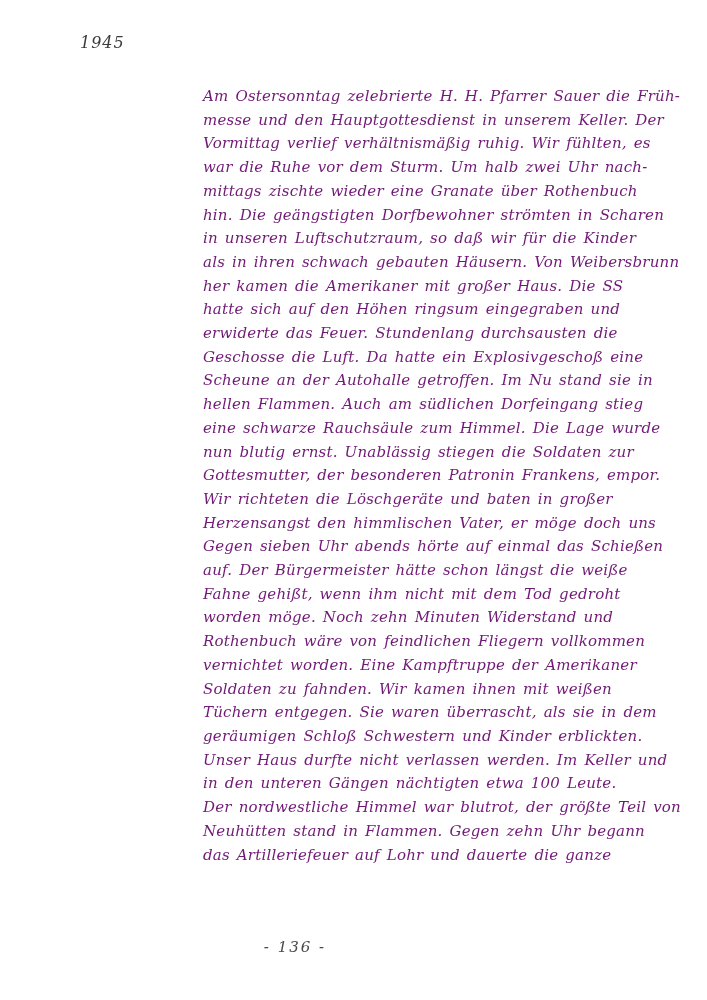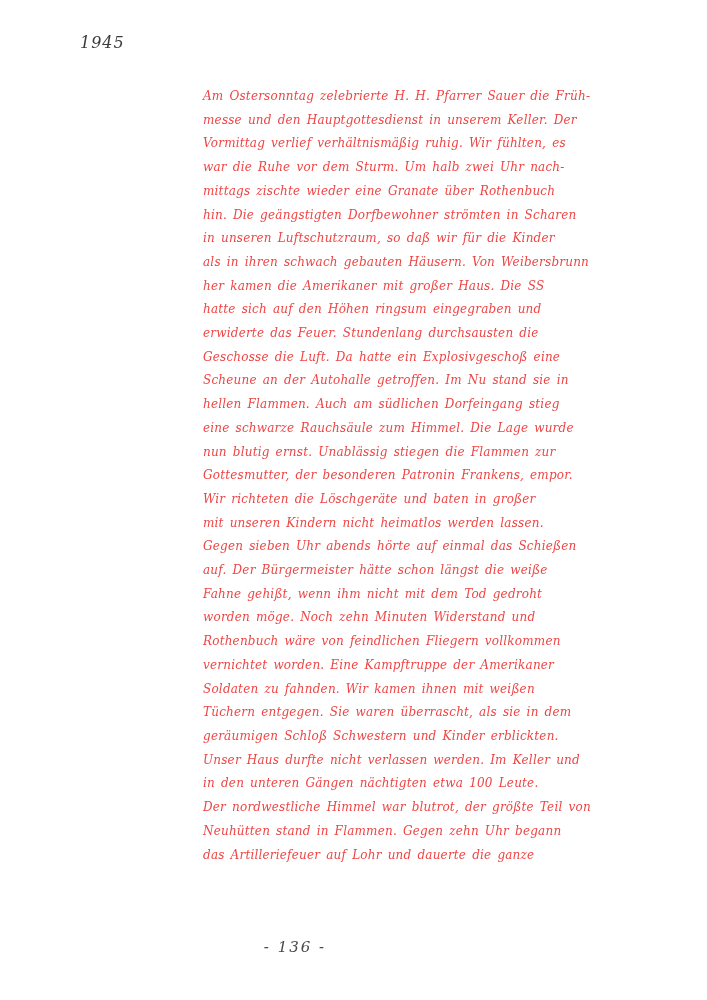--- a/index.html
+++ b/index.html
@@ -26,23 +26,23 @@
     letter-spacing: 1px;
   }
   .text-block {
     position: absolute;
     left: 203px;
     top: 85px;
     width: 440px;
   }
   .text-line {
     font-style: italic;
-    font-size: 12px;
+    font-size: 15px;
     line-height: 23.7px;
-    color: #ef4444;
+    color: #701a75;
     white-space: nowrap;
     letter-spacing: 0.2px;
     word-spacing: 2px;
   }
   .footer {
     position: absolute;
     left: 0;
     top: 938px;
     width: 590px;
     text-align: center;
@@ -67,24 +67,24 @@
       <div class="text-line">hin. Die geängstigten Dorfbewohner strömten in Scharen</div>
       <div class="text-line">in unseren Luftschutzraum, so daß wir für die Kinder</div>
       <div class="text-line">als in ihren schwach gebauten Häusern. Von Weibersbrunn</div>
       <div class="text-line">her kamen die Amerikaner mit großer Haus. Die SS</div>
       <div class="text-line">hatte sich auf den Höhen ringsum eingegraben und</div>
       <div class="text-line">erwiderte das Feuer. Stundenlang durchsausten die</div>
       <div class="text-line">Geschosse die Luft. Da hatte ein Explosivgeschoß eine</div>
       <div class="text-line">Scheune an der Autohalle getroffen. Im Nu stand sie in</div>
       <div class="text-line">hellen Flammen. Auch am südlichen Dorfeingang stieg</div>
       <div class="text-line">eine schwarze Rauchsäule zum Himmel. Die Lage wurde</div>
-      <div class="text-line">nun blutig ernst. Unablässig stiegen die Flammen zur</div>
+      <div class="text-line">nun blutig ernst. Unablässig stiegen die Soldaten zur</div>
       <div class="text-line">Gottesmutter, der besonderen Patronin Frankens, empor.</div>
       <div class="text-line">Wir richteten die Löschgeräte und baten in großer</div>
-      <div class="text-line">mit unseren Kindern nicht heimatlos werden lassen.</div>
+      <div class="text-line">Herzensangst den himmlischen Vater, er möge doch uns</div>
       <div class="text-line">Gegen sieben Uhr abends hörte auf einmal das Schießen</div>
       <div class="text-line">auf. Der Bürgermeister hätte schon längst die weiße</div>
       <div class="text-line">Fahne gehißt, wenn ihm nicht mit dem Tod gedroht</div>
       <div class="text-line">worden möge. Noch zehn Minuten Widerstand und</div>
       <div class="text-line">Rothenbuch wäre von feindlichen Fliegern vollkommen</div>
       <div class="text-line">vernichtet worden. Eine Kampftruppe der Amerikaner</div>
       <div class="text-line">Soldaten zu fahnden. Wir kamen ihnen mit weißen</div>
       <div class="text-line">Tüchern entgegen. Sie waren überrascht, als sie in dem</div>
       <div class="text-line">geräumigen Schloß Schwestern und Kinder erblickten.</div>
       <div class="text-line">Unser Haus durfte nicht verlassen werden. Im Keller und</div>

